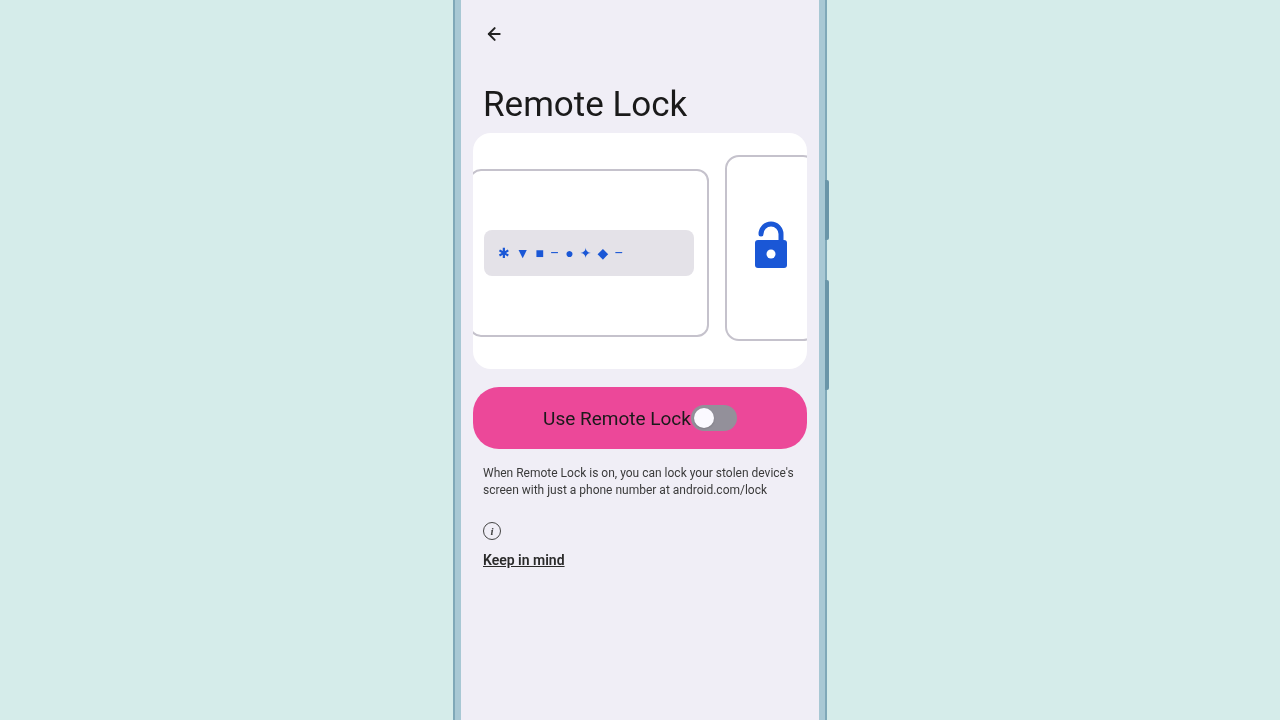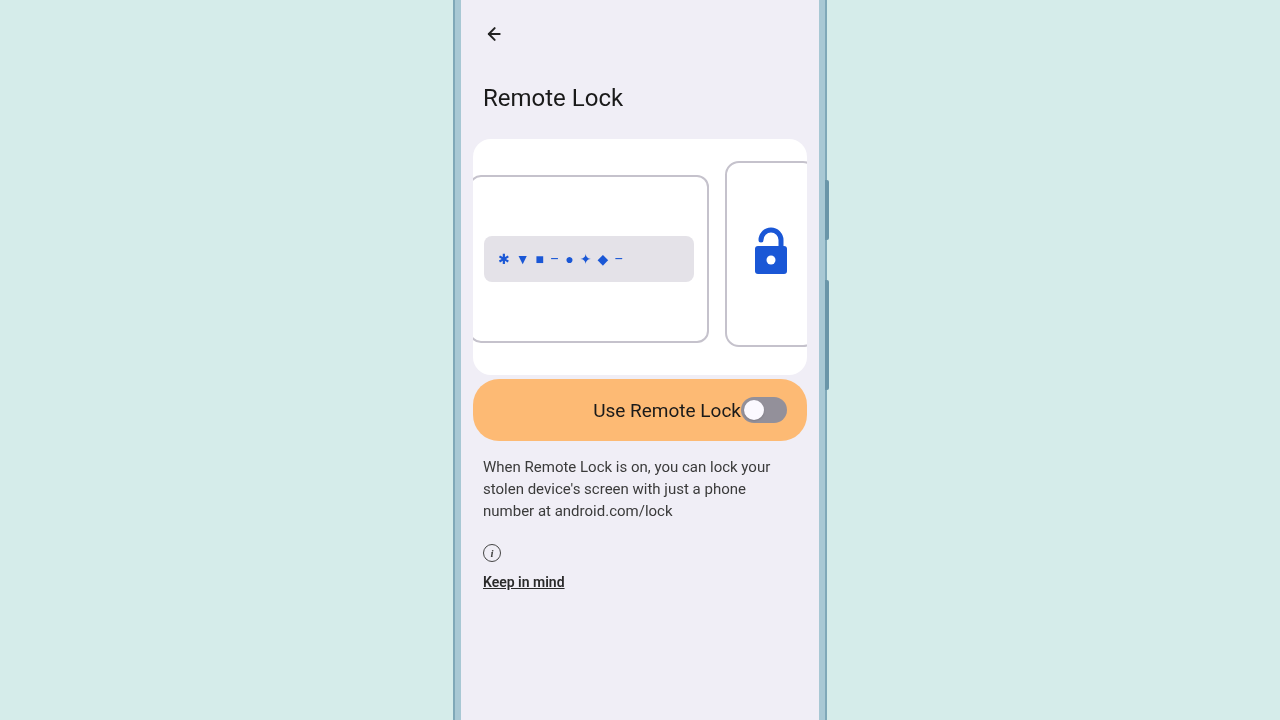--- a/index.html
+++ b/index.html
@@ -42,24 +42,24 @@
   .topbar {
     padding: 16px 14px 0 14px;
   }
   .back-btn {
     width: 36px; height: 36px;
     display: flex; align-items: center; justify-content: center;
     cursor: pointer;
   }
   .back-btn svg { width: 20px; height: 20px; }
   .title {
-    font-size: 24px;
+    font-size: 35px;
     font-weight: 400;
     color: #1a1a1a;
-    padding: 32px 22px 27px 22px;
+    padding: 32px 22px 8px 22px;
   }
   .hero-card {
     margin: 0 12px;
     background: #fff;
     border-radius: 18px;
     height: 236px;
     position: relative;
     overflow: hidden;
   }
   .hero-left {
@@ -98,27 +98,27 @@
     height: 186px;
     border: 2px solid #c5c2cc;
     border-radius: 14px;
     background: #fff;
     display: flex;
     align-items: center;
     justify-content: center;
   }
   .lock-icon svg { width: 44px; height: 52px; }
   .toggle-card {
-    margin: 4px 12px 0 12px;
-    background: #fdba74;
+    margin: 18px 12px 0 12px;
+    background: #ec4899;
     border-radius: 26px;
     padding: 18px 20px;
     display: flex;
     align-items: center;
-    justify-content: flex-end;
+    justify-content: center;
   }
   .toggle-label {
     font-size: 19px;
     color: #1a1a1a;
   }
   .switch {
     width: 46px;
     height: 26px;
     background: #93909a;
     border-radius: 13px;
@@ -128,21 +128,21 @@
   .switch .knob {
     width: 20px; height: 20px;
     background: #fbf9ff;
     border-radius: 50%;
     position: absolute;
     top: 3px; left: 3px;
     box-shadow: 0 1px 2px rgba(0,0,0,.15);
   }
   .desc {
     padding: 16px 22px 22px 22px;
-    font-size: 15px;
+    font-size: 12px;
     line-height: 1.45;
     color: #3b3b3b;
   }
   .keep-section {
     padding: 0 22px;
   }
   .info-icon {
     width: 18px; height: 18px;
     border: 1.6px solid #444;
     border-radius: 50%;

